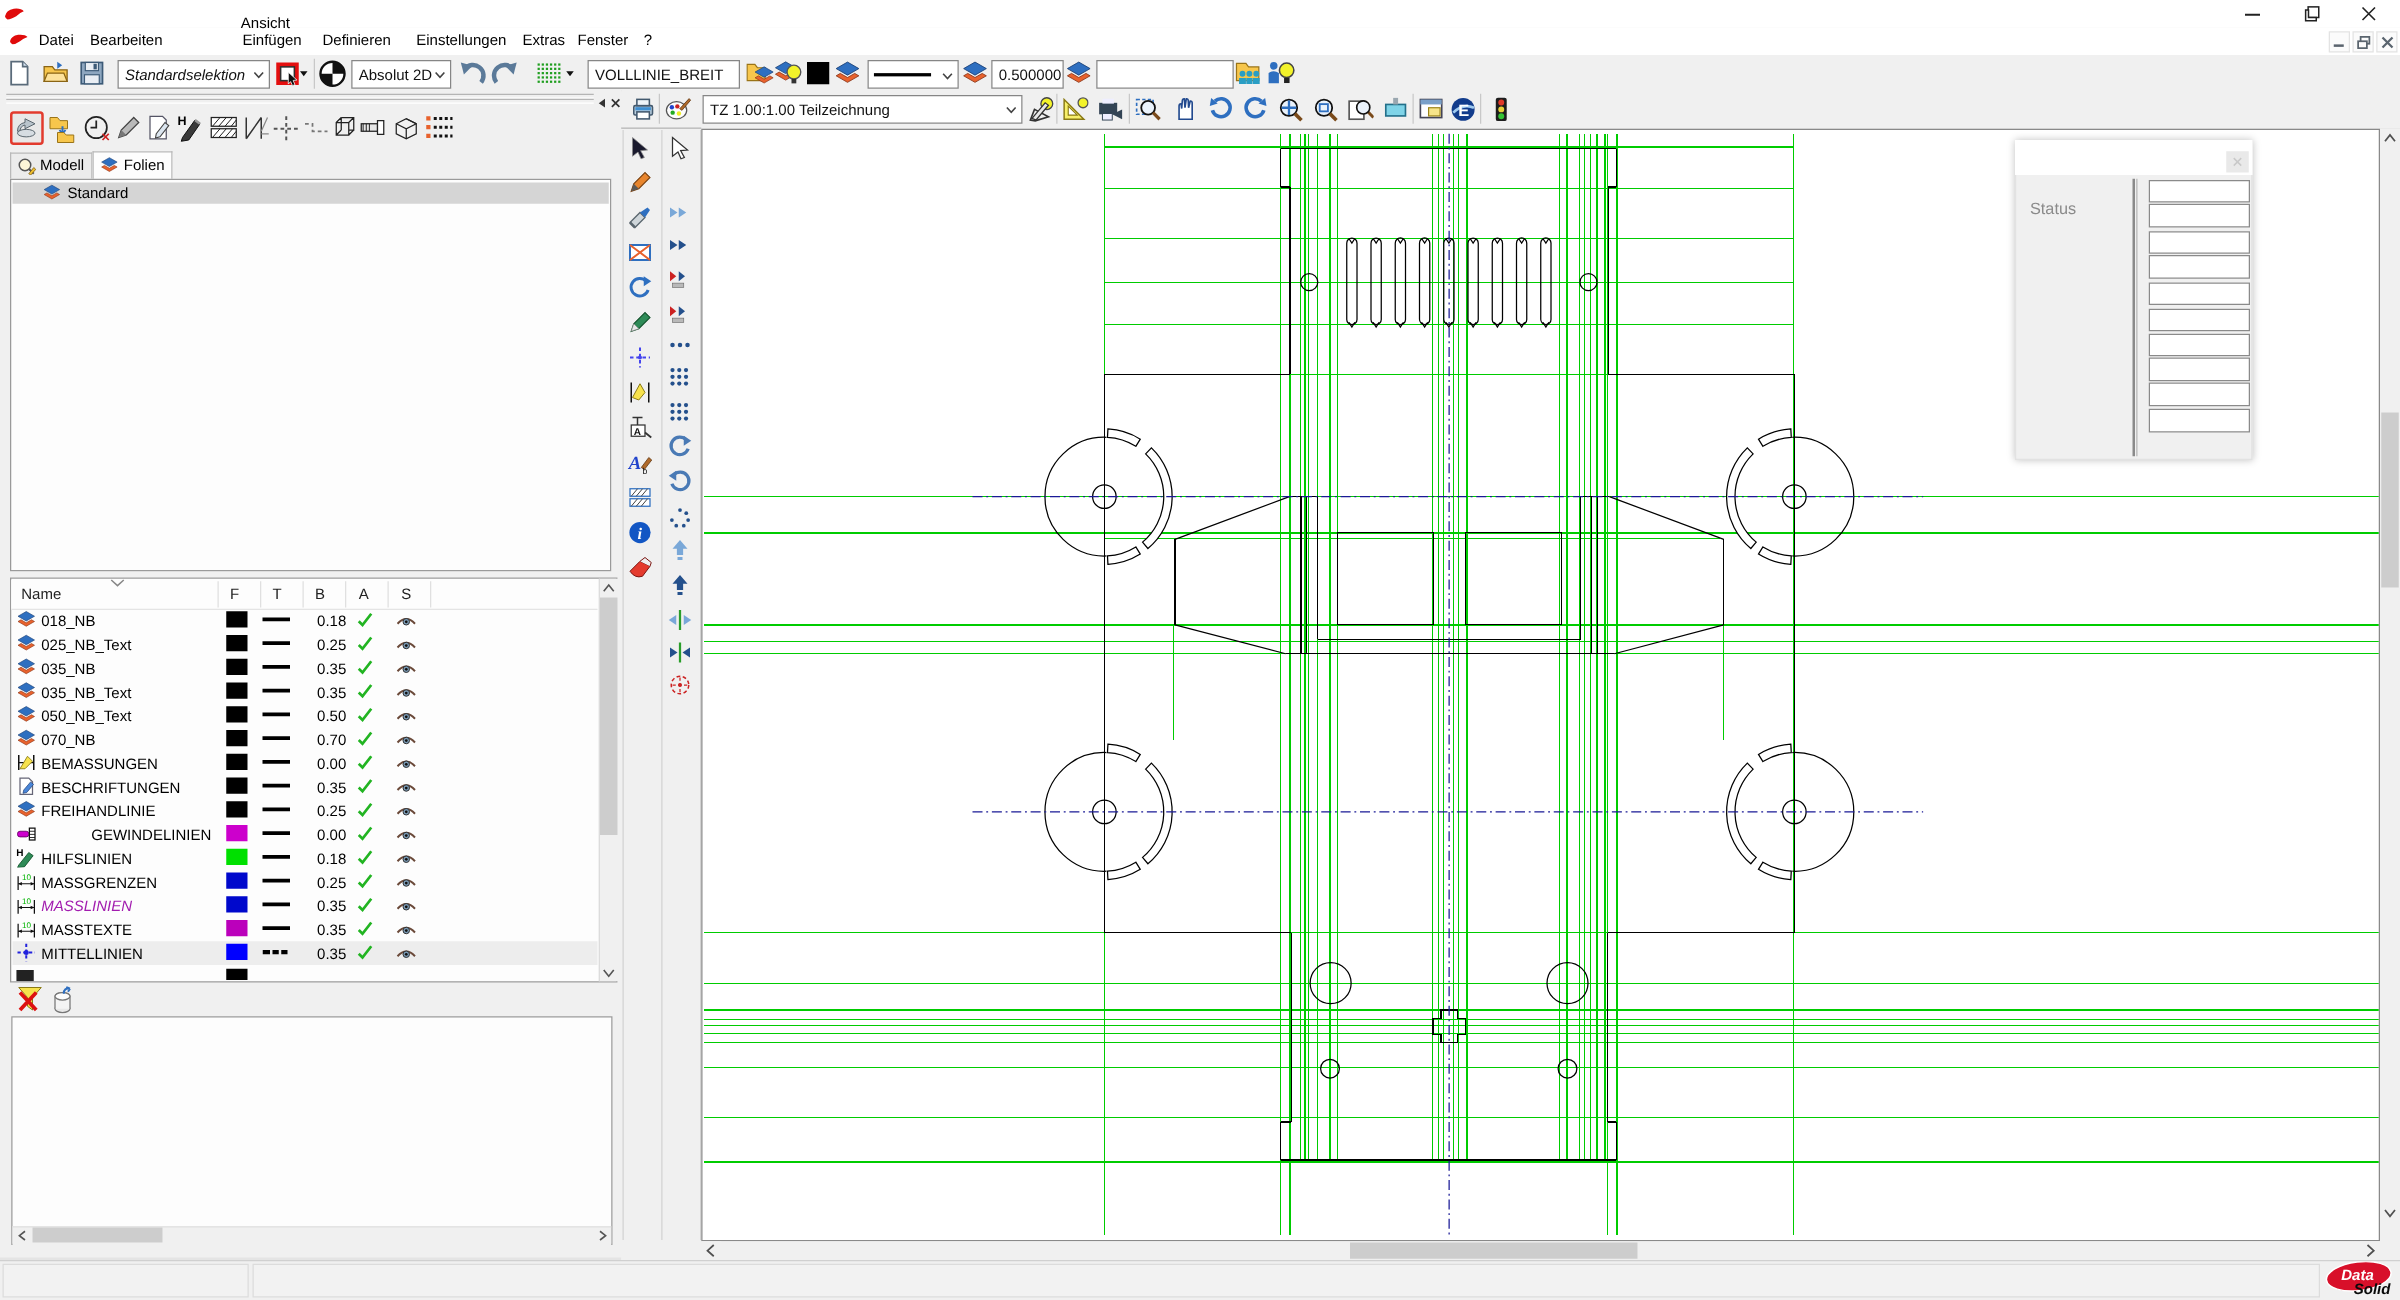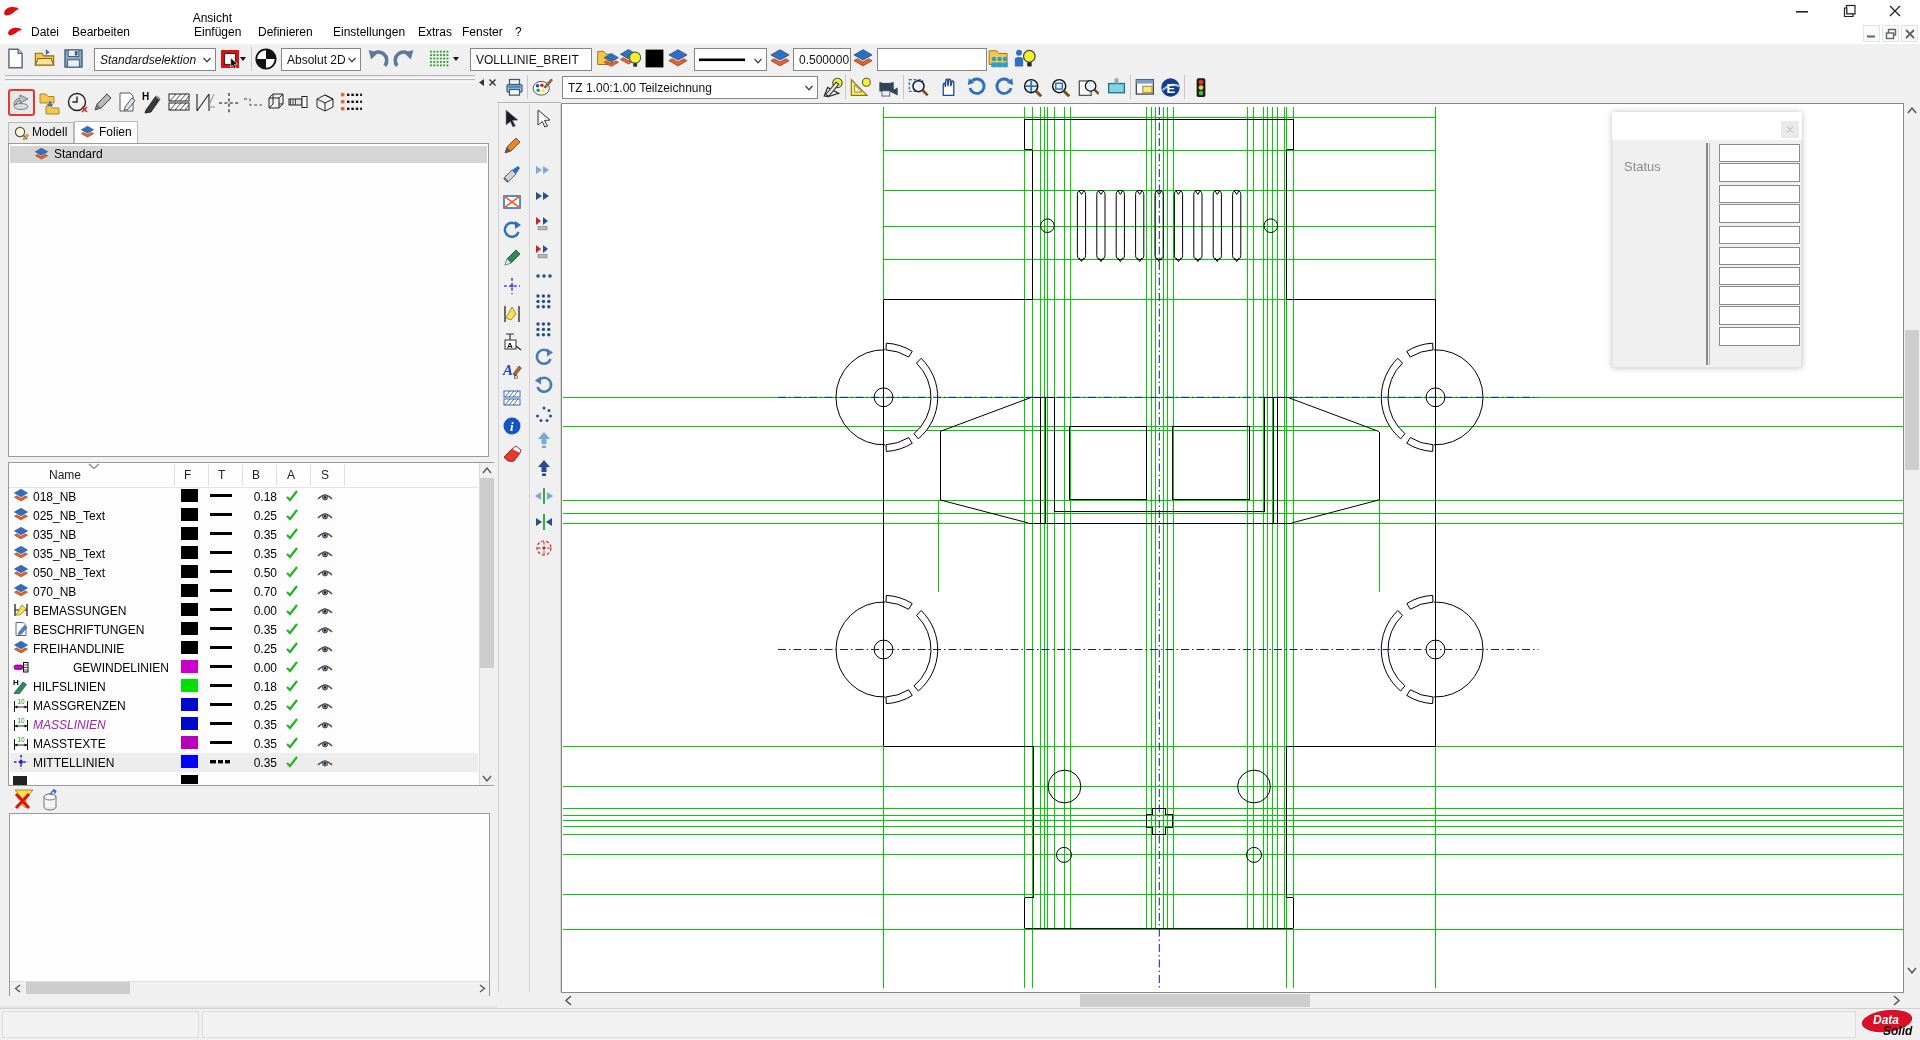--- a/index.html
+++ b/index.html
@@ -383,21 +383,21 @@
 <div style="position:absolute;left:99px;top:125px;width:40px;height:15px;font-size:12px;color:#000;">Folien</div>
 <div style="position:absolute;left:8px;top:143px;width:481px;height:314px;background:#fdfdfd;border:1px solid #9a9a9a;box-sizing:border-box;"></div>
 <div style="position:absolute;left:10px;top:146px;width:477px;height:17px;background:#d5d5d5;"></div>
 <svg style="position:absolute;left:34px;top:147px" width="15" height="15" viewBox="0 0 16 16">
       <path d="M8 1.2 L14.6 5 8 8.8 1.4 5Z" fill="#2e6fc0" stroke="#1a3f74" stroke-width="0.5"></path>
       <path d="M1.4 9.2 L8 13 14.6 9.2 12.2 7.8 8 10.2 3.8 7.8Z" fill="#e8622d" stroke="#8a3315" stroke-width="0.5"></path>
     </svg>
 <div style="position:absolute;left:54px;top:147px;width:100px;height:14px;font-size:12px;color:#000;">Standard</div>
 <div style="position:absolute;left:8px;top:462px;width:486px;height:324px;background:#fdfdfd;border:1px solid #9a9a9a;box-sizing:border-box;"></div>
 <div style="position:absolute;left:9px;top:464px;width:469px;height:23px;background:#fdfdfd;border-bottom:1px solid #e4e4e4;"></div>
-<div style="position:absolute;left:17px;top:468px;width:40px;height:14px;font-size:12px;color:#222;margin-left:32px;">Name</div>
+<div style="position:absolute;left:17px;top:468px;width:40px;height:14px;font-size:12px;color:#222;">Name</div>
 <div style="position:absolute;left:184px;top:468px;width:40px;height:14px;font-size:12px;color:#222;">F</div>
 <div style="position:absolute;left:218px;top:468px;width:40px;height:14px;font-size:12px;color:#222;">T</div>
 <div style="position:absolute;left:252px;top:468px;width:40px;height:14px;font-size:12px;color:#222;">B</div>
 <div style="position:absolute;left:287px;top:468px;width:40px;height:14px;font-size:12px;color:#222;">A</div>
 <div style="position:absolute;left:321px;top:468px;width:40px;height:14px;font-size:12px;color:#222;">S</div>
 <svg style="position:absolute;left:88px;top:463px" width="12" height="7" viewBox="0 0 12 7">
       <path d="M1 1 L6 5.5 L11 1" fill="none" stroke="#888" stroke-width="1.2"></path>
     </svg>
 <div style="position:absolute;left:174px;top:465px;width:1px;height:21px;background:#e0e0e0;"></div>
 <div style="position:absolute;left:208px;top:465px;width:1px;height:21px;background:#e0e0e0;"></div>

